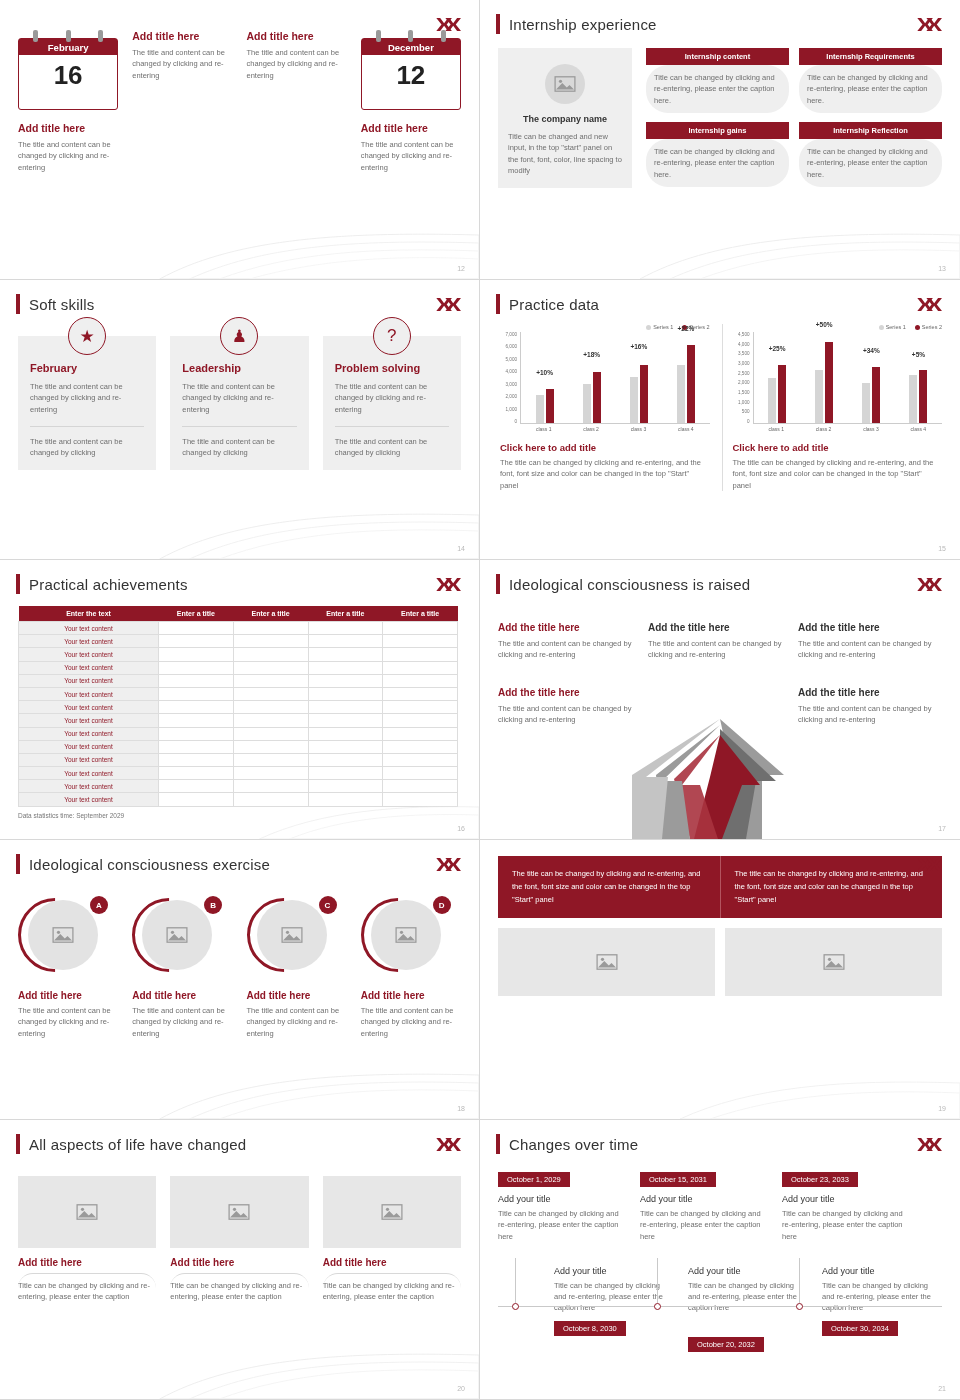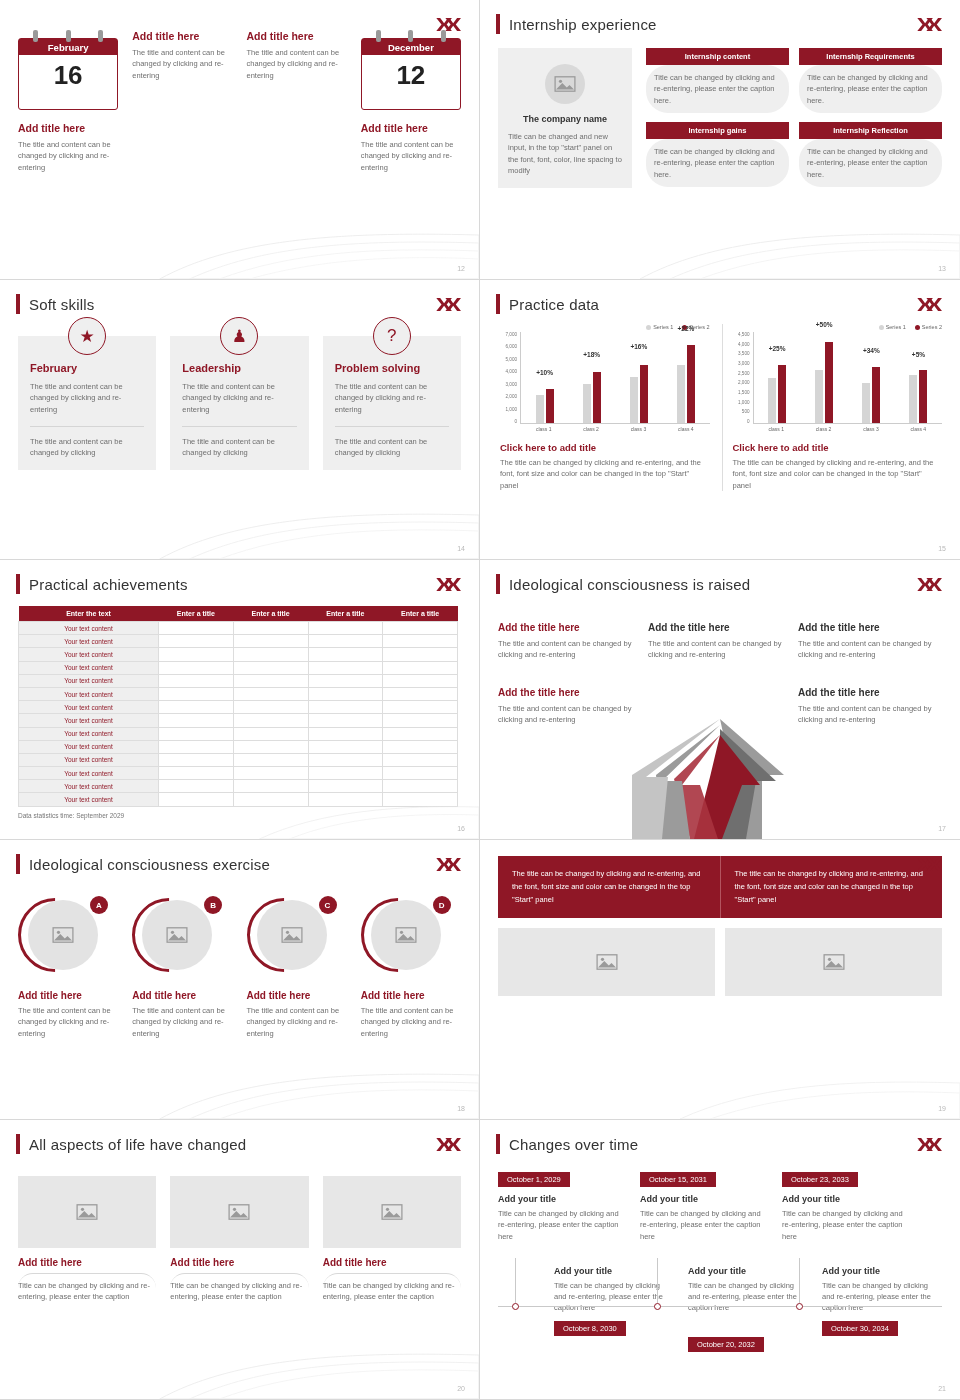--- a/index.html
+++ b/index.html
@@ -153,21 +153,21 @@
   .life-col h4 { font-size: 10px; color: #8f1726; font-weight: bold; margin-bottom: 5px; }
   .life-col .bodytxt { border-top: 1px solid #d8d8d8; padding-top: 6px; }
 
   
   .tl { position: relative; padding: 14px 18px 0; height: 100%; }
   .tl-line { position: absolute; left: 18px; right: 18px; top: 152px; height: 1px; background: #c9c9c9; }
   .tl-top { display: flex; gap: 14px; }
   .tl-bot { display: flex; gap: 14px; margin-left: 56px; margin-top: 24px; }
   .tl-item { width: 128px; }
   .date-chip { display: inline-block; background: #8f1726; color: #fff; font-size: 7.5px; padding: 3px 9px; margin-bottom: 7px; }
-  .tl-item h4 { font-size: 9px; color: #333; font-weight: bold; margin-bottom: 4px; }
+  .tl-item h4 { font-size: 9px; color: #333; font-weight: normal; margin-bottom: 4px; }
   .tl-dot { width: 7px; height: 7px; border-radius: 50%; border: 1.5px solid #8f1726; background: #fff; position: absolute; top: 149px;}
   .tl-vline { position: absolute; width: 1px; background: #c9c9c9; }
   .ph-svg { width: 22px; height: 18px; fill: #9a9a9a; }
 </style>
 </head>
 <body>
 
 <div class="grid">
 
   <div class="slide">

